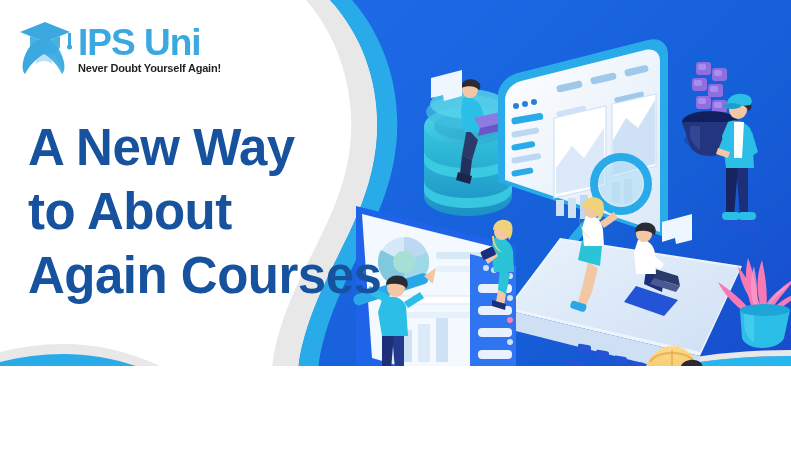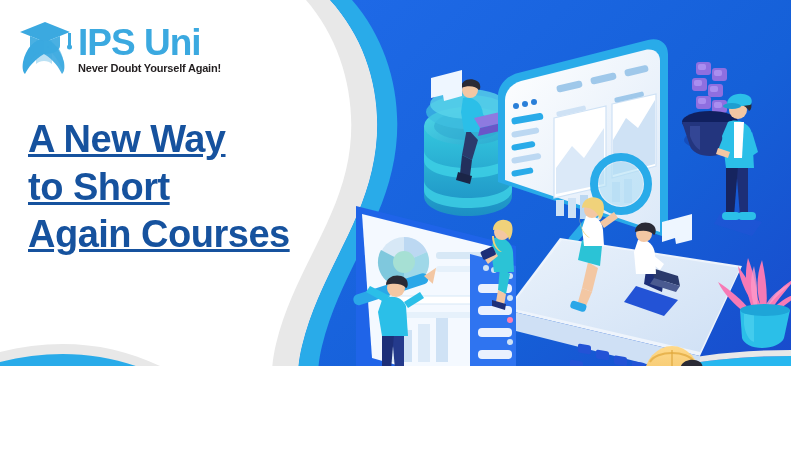--- a/index.html
+++ b/index.html
@@ -4,21 +4,21 @@
 <style>
   html,body{margin:0;padding:0;background:#fff;}
   body{width:791px;height:473px;overflow:hidden;font-family:"Liberation Sans",sans-serif;}
   #banner{position:relative;width:791px;height:366px;overflow:hidden;background:#ffffff;}
   .layer{position:absolute;top:0;left:0;width:791px;height:473px;}
   #logo-block{position:absolute;left:14px;top:18px;width:240px;height:62px;display:flex;align-items:center;}
   #logo-mark{width:62px;height:58px;flex:0 0 62px;}
   #logo-text-wrap{margin-left:2px;display:flex;flex-direction:column;justify-content:center;}
   #logo-title{font-size:37px;font-weight:bold;color:#3BA9E0;letter-spacing:-1px;line-height:1;font-family:"Liberation Sans",sans-serif;}
   #logo-tagline{font-size:11px;font-weight:bold;color:#231f20;letter-spacing:-0.2px;margin-top:2px;line-height:1;font-family:"Liberation Sans",sans-serif;}
-  #headline{position:absolute;left:28px;top:116px;width:330px;color:#16529E;font-size:38px;font-weight:bold;line-height:1.25;letter-spacing:-0.5px;font-family:"Liberation Sans",sans-serif;text-decoration:underline;}
+  #headline{position:absolute;left:28px;top:116px;width:330px;color:#16529E;font-size:51px;font-weight:bold;line-height:1.25;letter-spacing:-0.5px;font-family:"Liberation Sans",sans-serif;}
   #headline div{white-space:nowrap;}
 </style>
 </head>
 <body>
 
 <div id="banner">
 
   <svg class="layer" viewBox="0 0 791 473" width="791" height="473">
     <defs>
       <linearGradient id="blueGrad" x1="0" y1="0" x2="1" y2="1">
@@ -432,17 +432,17 @@
       </g>
     </svg>
     <div id="logo-text-wrap">
       <div id="logo-title">IPS Uni</div>
       <div id="logo-tagline">Never Doubt Yourself Again!</div>
     </div>
   </div>
 
   <div id="headline">
     <div>A New Way</div>
-    <div>to Short</div>
+    <div>to About</div>
     <div>Again Courses</div>
   </div>
 
 </div>
 
 </body></html>

